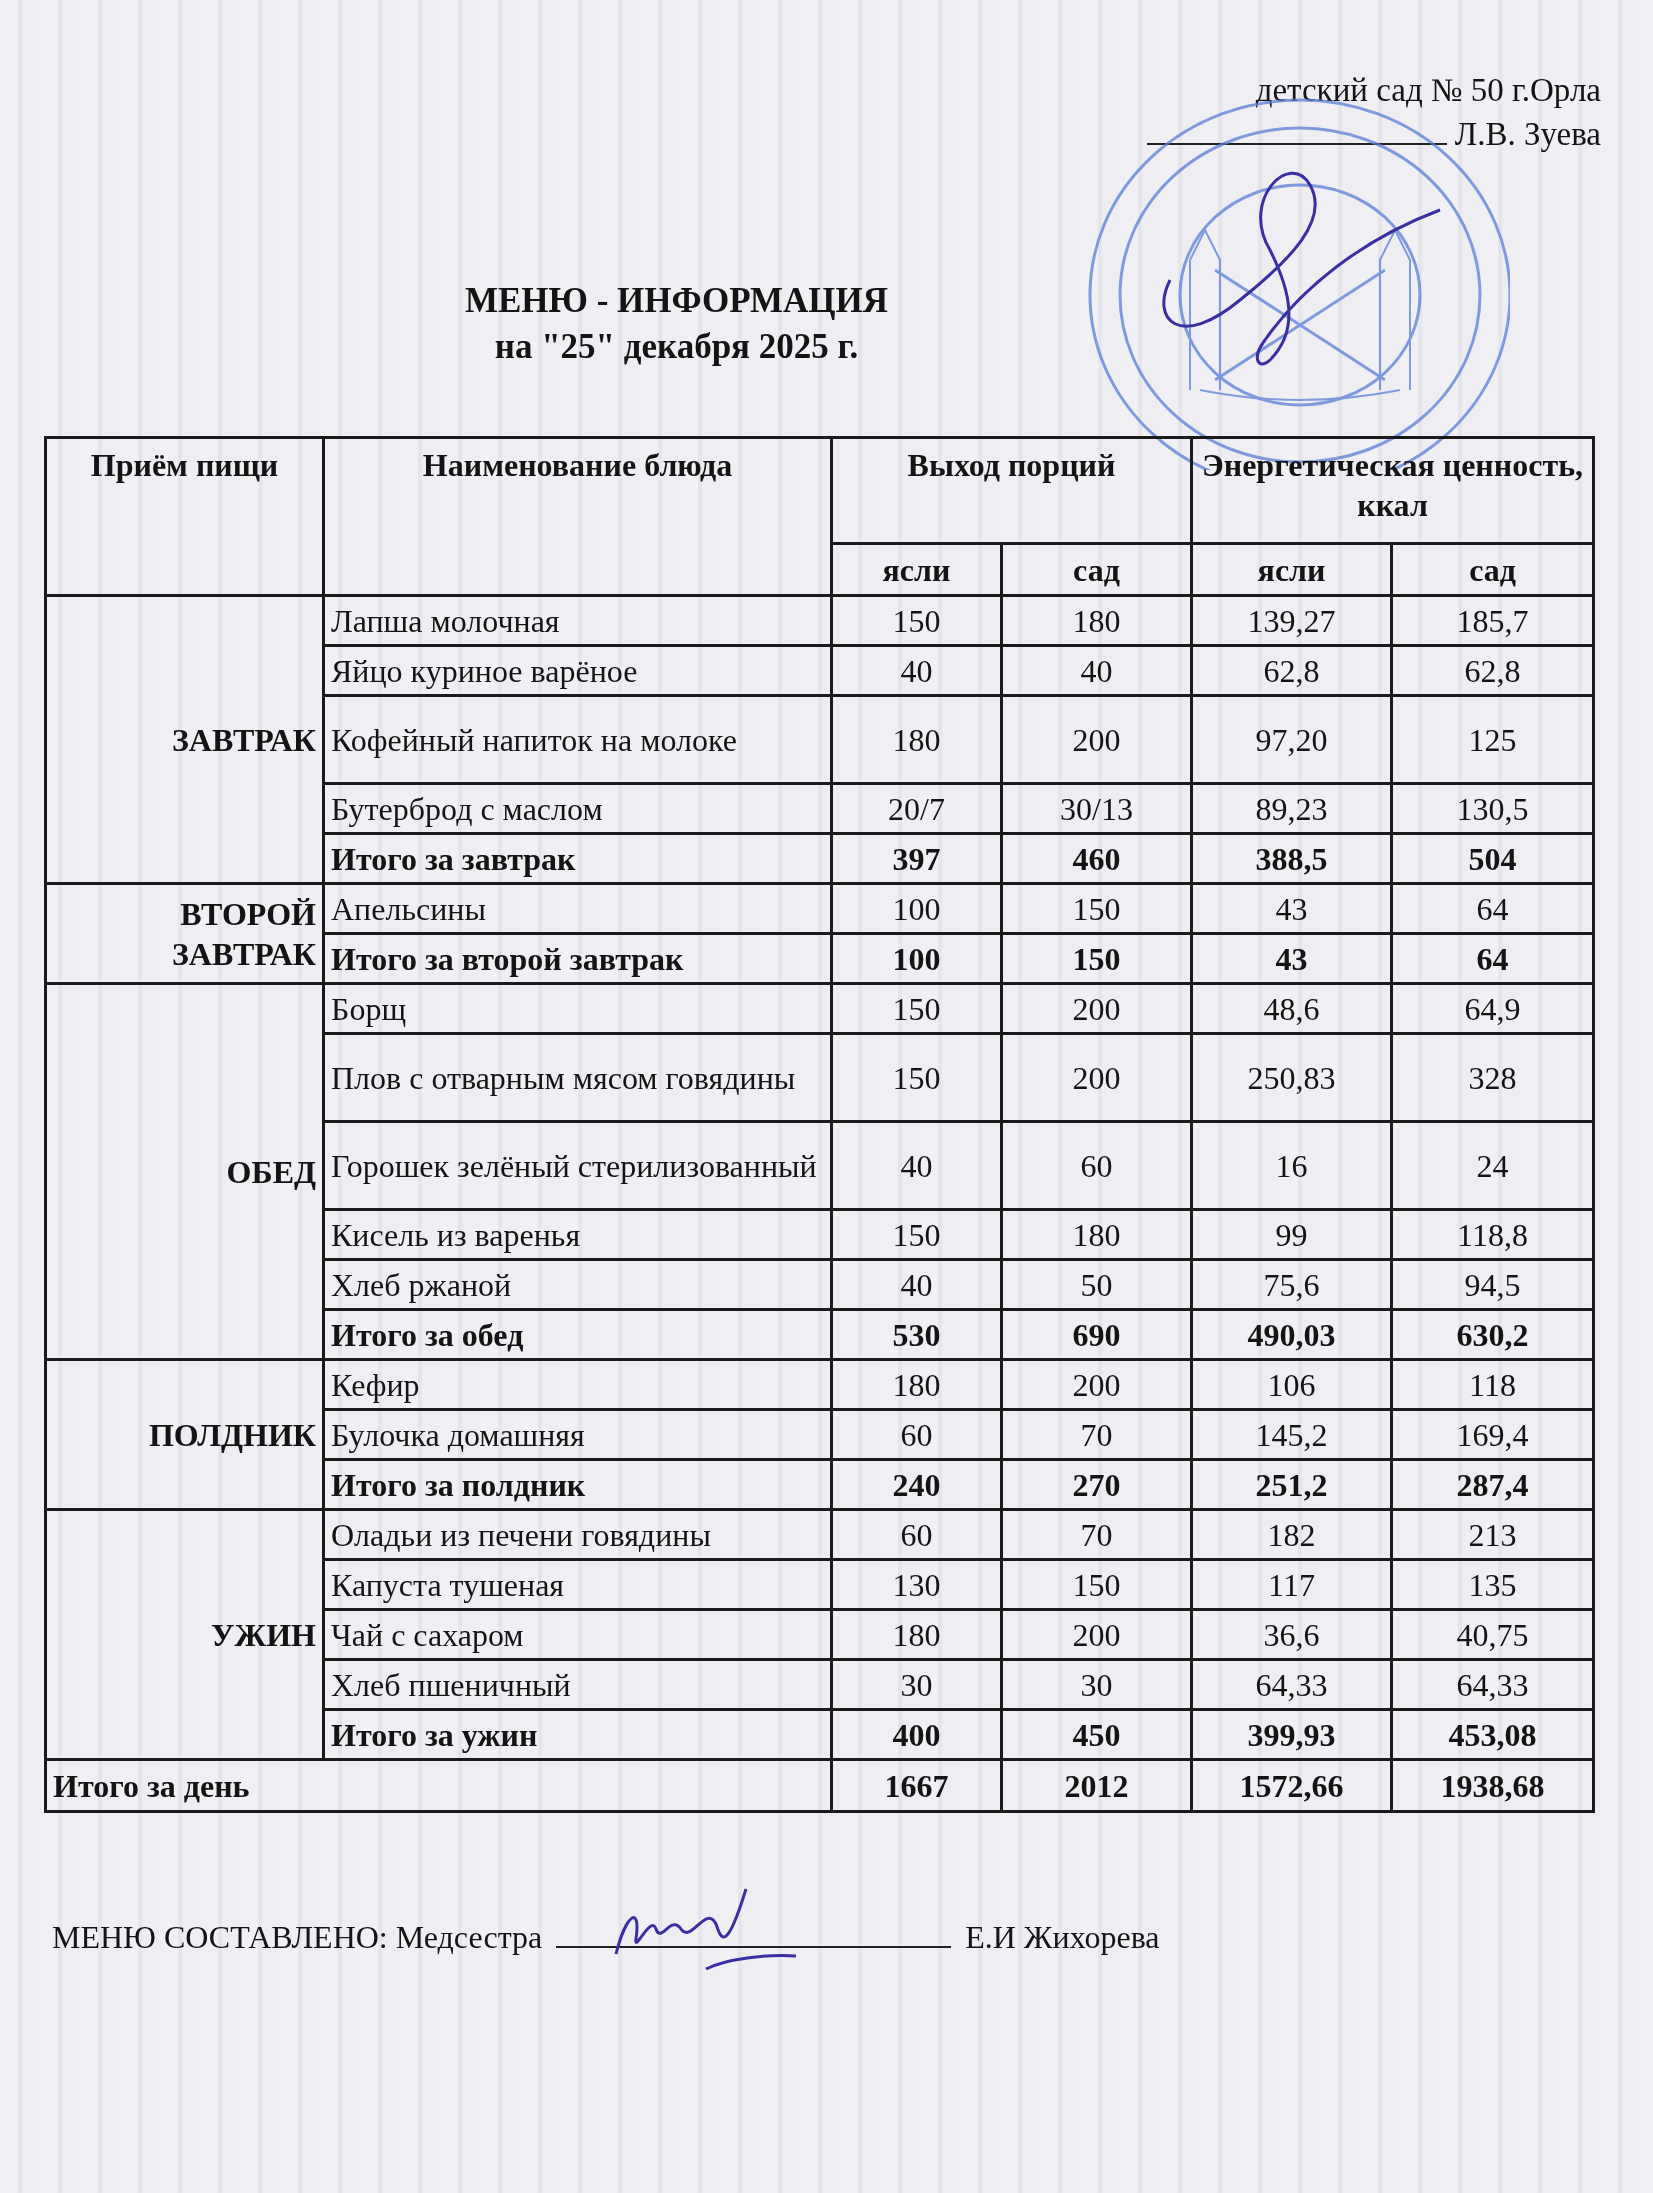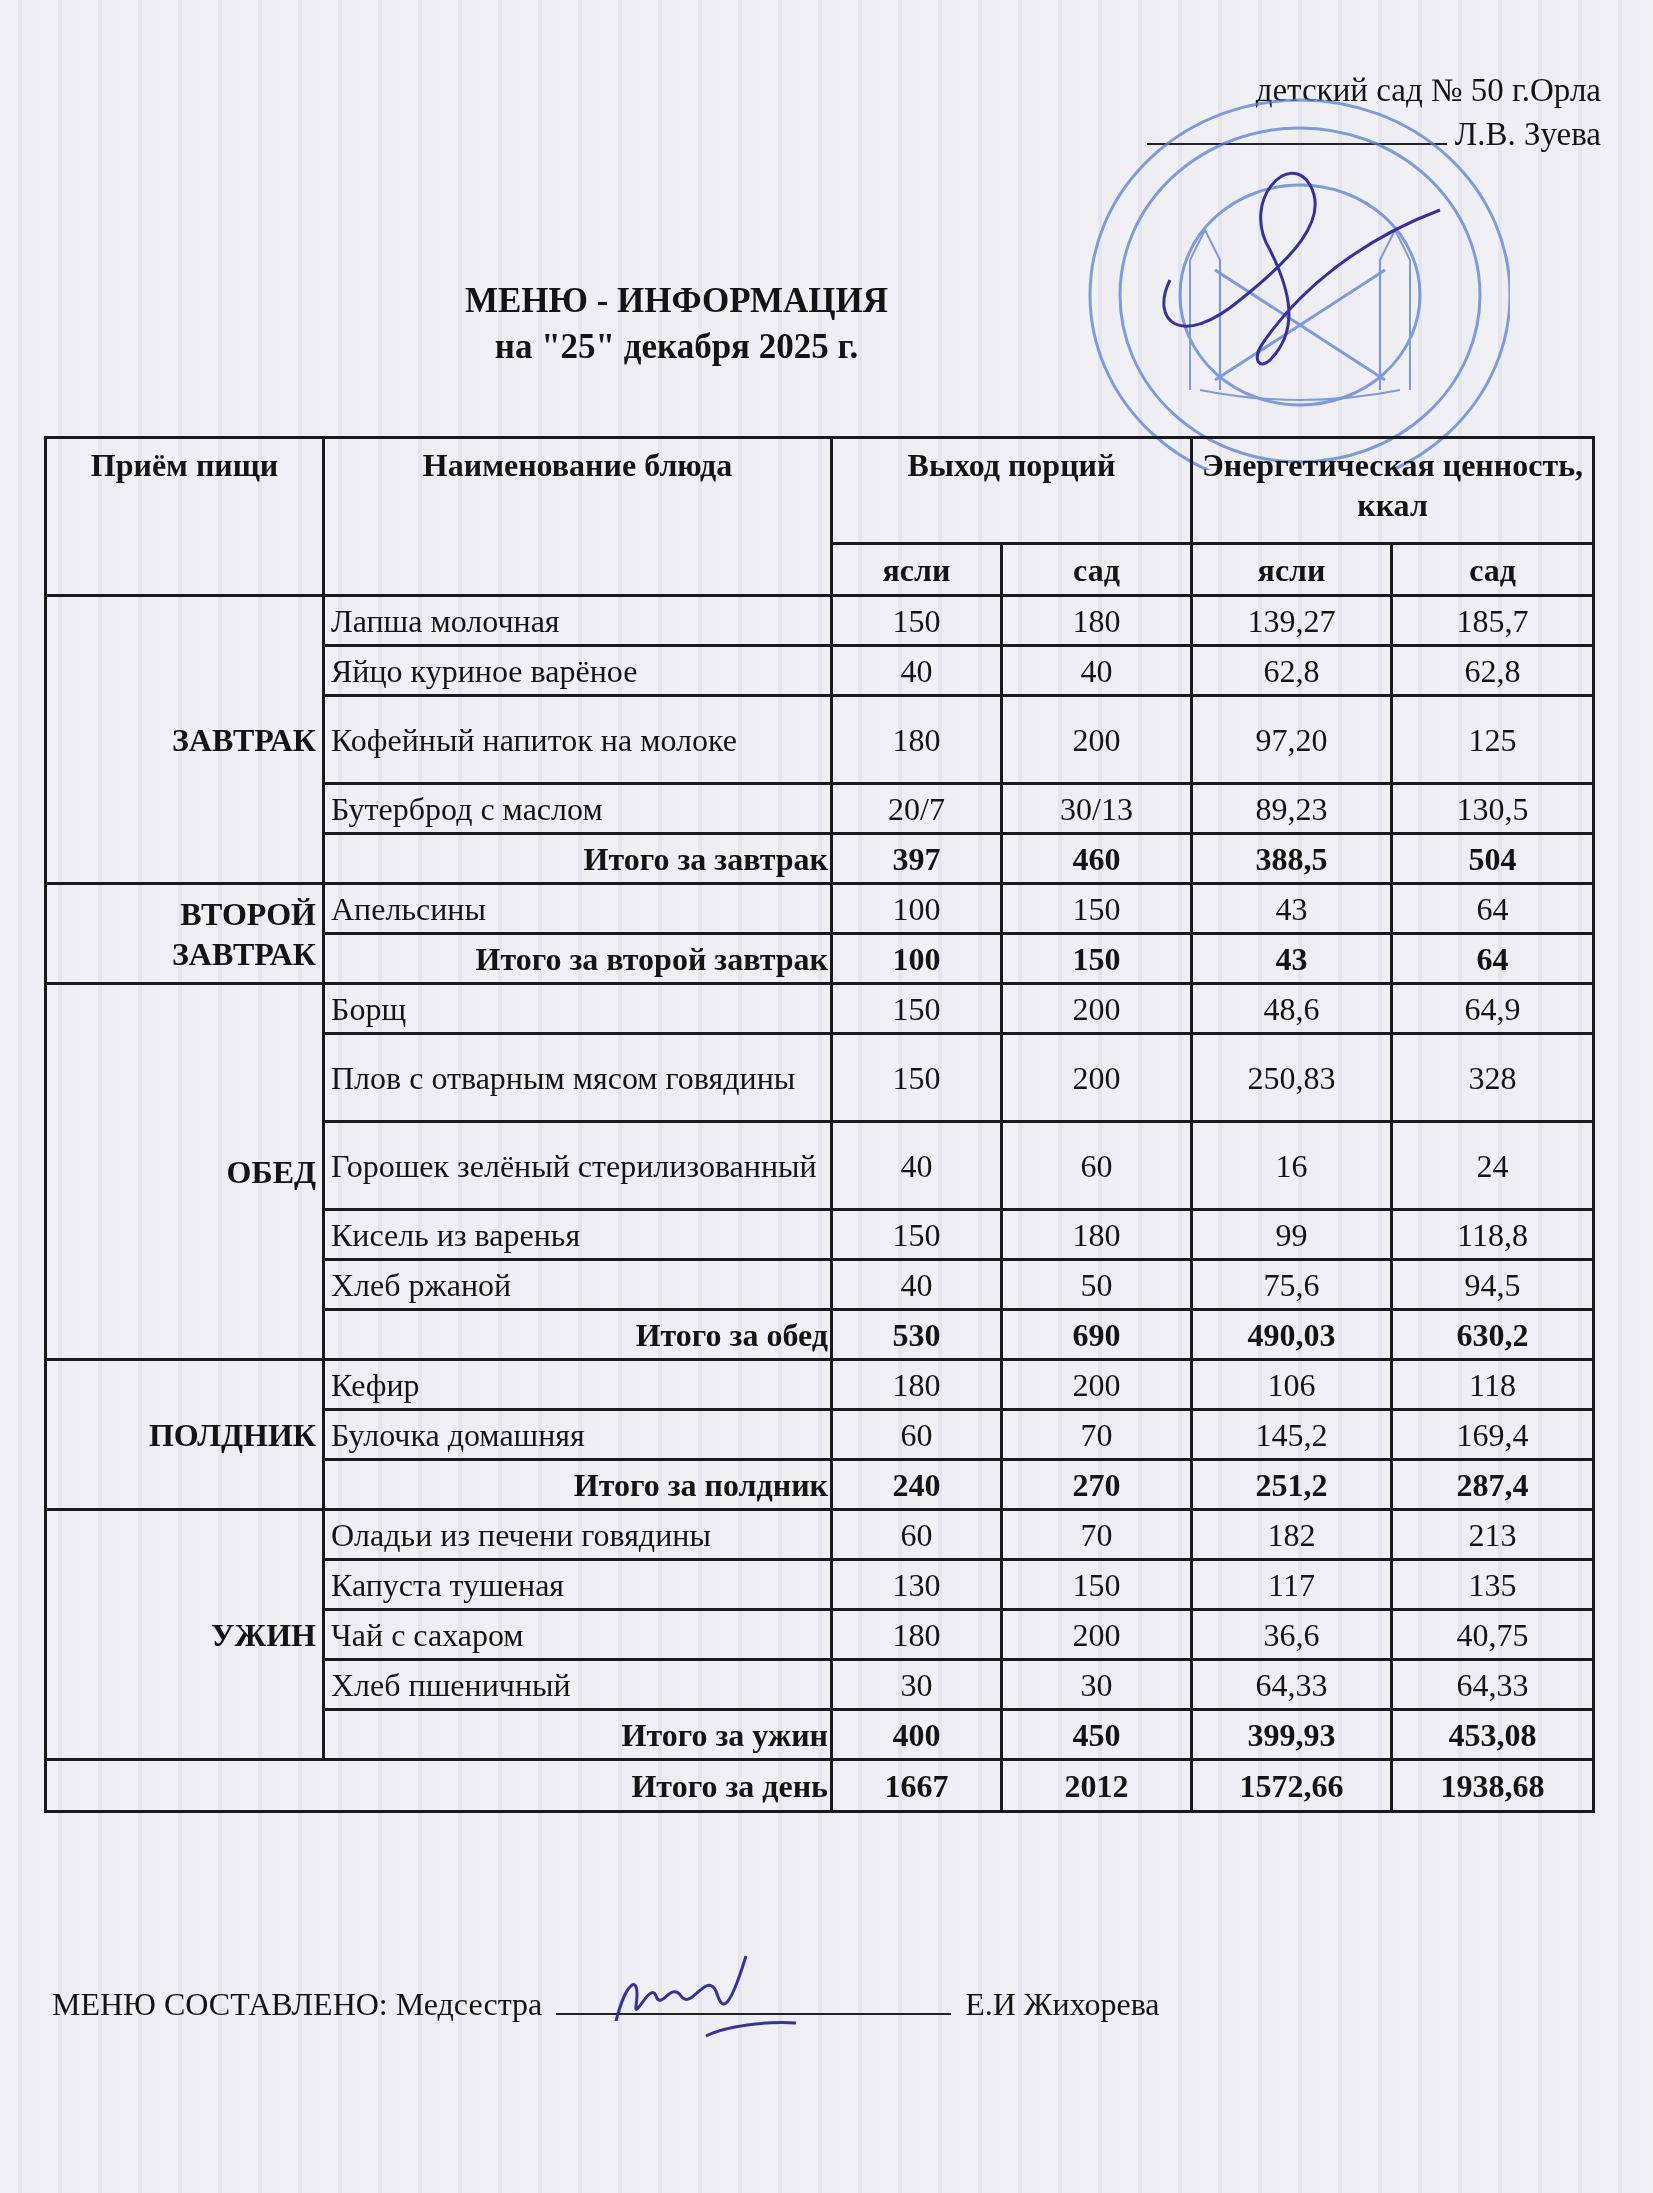--- a/index.html
+++ b/index.html
@@ -36,23 +36,23 @@
   }
   table.menu td, table.menu th {
     border: 3px solid #1a1a1a; padding: 0 6px; vertical-align: middle;
   }
   table.menu th { font-weight: bold; vertical-align: top; text-align: center; padding-top: 6px; }
   th.sub { vertical-align: middle !important; padding-top: 0 !important; }
   td.meal { font-weight: bold; text-align: right; vertical-align: top; padding-top: 6px; }
   td.dish { text-align: left; }
   td.num { text-align: center; }
   tr.total td { font-weight: bold; }
-  tr.total td.label { text-align: right; padding-right: 2px; }
+  tr.total td.label { padding-right: 2px; }
   .footer {
-    position: absolute; left: 52px; top: 1983px; font-size: 32px;
+    position: absolute; left: 52px; top: 1916px; font-size: 32px;
   }
   .footer .sign-line {
     display: inline-block; width: 395px; border-bottom: 2px solid #222;
     margin: 0 6px; height: 30px; vertical-align: baseline; position: relative;
   }
   .footer .sig {
     position: absolute; left: 40px; top: -32px; width: 240px; height: 90px;
   }
 </style>
 </head>

